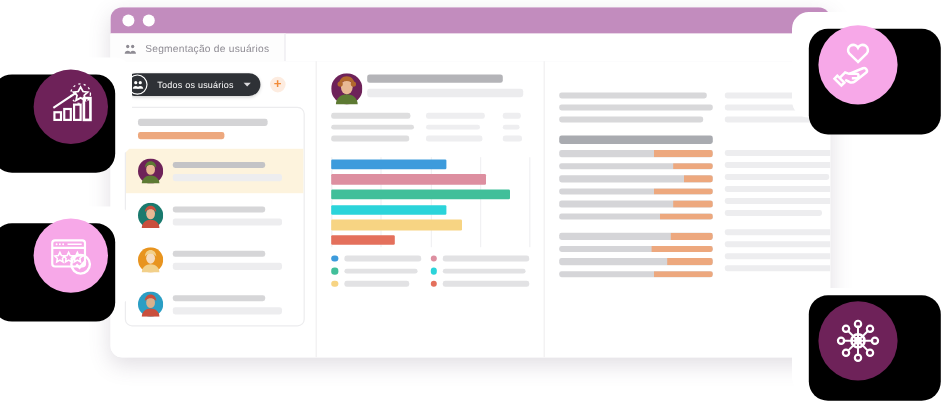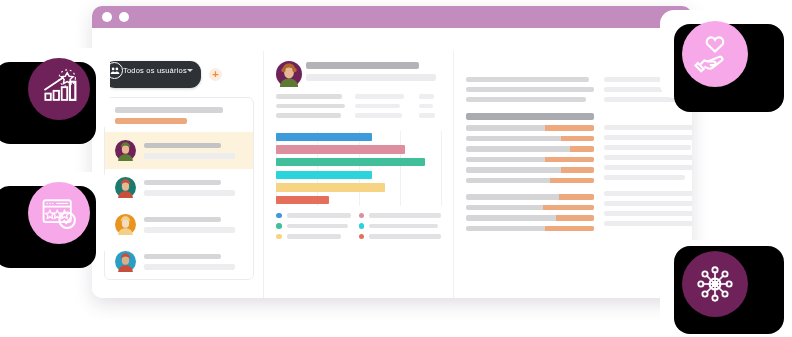--- a/index.html
+++ b/index.html
@@ -61,22 +61,22 @@
     padding:10px 9px 0 12px;
     box-sizing:border-box;
     border-right:1px solid #f0eff1;
   }
   .seg-row{display:flex;align-items:center;gap:8px;}
   .seg-pill{
     height:19px;
     background:#2e3136;
     border-radius:11px;
     display:flex;align-items:center;
-    padding:0 8px 8px 2px;
-    gap:0;
+    padding:0 8px 0 2px;
+    gap:8px;
     box-shadow:0 1px 3px rgba(0,0,0,.18);
   }
   .seg-avatar{
     width:17px;height:17px;border-radius:50%;
     background:#2e3136;
     border:1.5px solid #ffffff;
     display:flex;align-items:center;justify-content:center;
     box-sizing:border-box;
   }
   .seg-text{font-size:7.5px;color:#ffffff;white-space:nowrap;letter-spacing:.2px;}
@@ -203,20 +203,33 @@
 </head>
 <body>
 
 <div class="window">
 
   <div class="titlebar">
     <span class="dot"></span>
     <span class="dot"></span>
   </div>
 
+  <div class="tabstrip">
+    <div class="tab">
+      <span class="tab-icon">
+        <svg viewBox="0 0 24 24" width="11" height="11" fill="#8e8b93">
+          <circle cx="7.5" cy="6" r="3"></circle>
+            <circle cx="16.5" cy="6" r="3"></circle>
+          <path d="M2 19c0-3.3 2.5-5.5 5.5-5.5S13 15.7 13 19z"></path>
+          <path d="M11.5 19c0-3.3 2.5-5.5 5.5-5.5S22.5 15.7 22.5 19z"></path>
+        </svg>
+      </span>
+      <span class="tab-label">Segmentação de usuários</span>
+    </div>
+  </div>
 
   <div class="workspace">
 
     <div class="left-pane">
 
       <div class="seg-row">
         <div class="seg-pill">
           <span class="seg-avatar">
             <svg viewBox="0 0 24 24" width="10" height="10" fill="#ffffff">
               <circle cx="7.5" cy="7" r="3.2"></circle>

